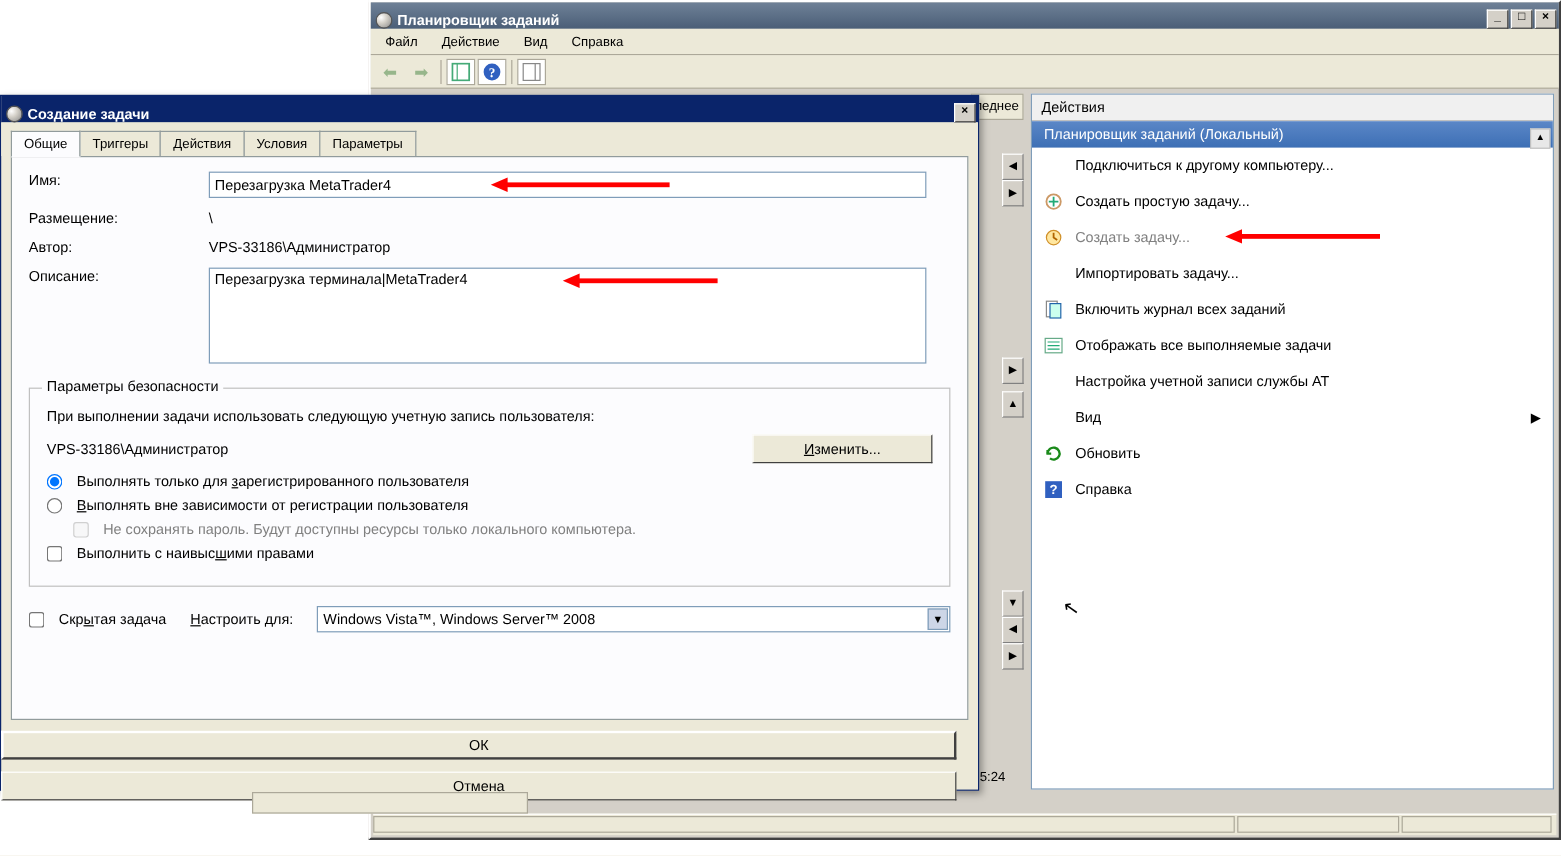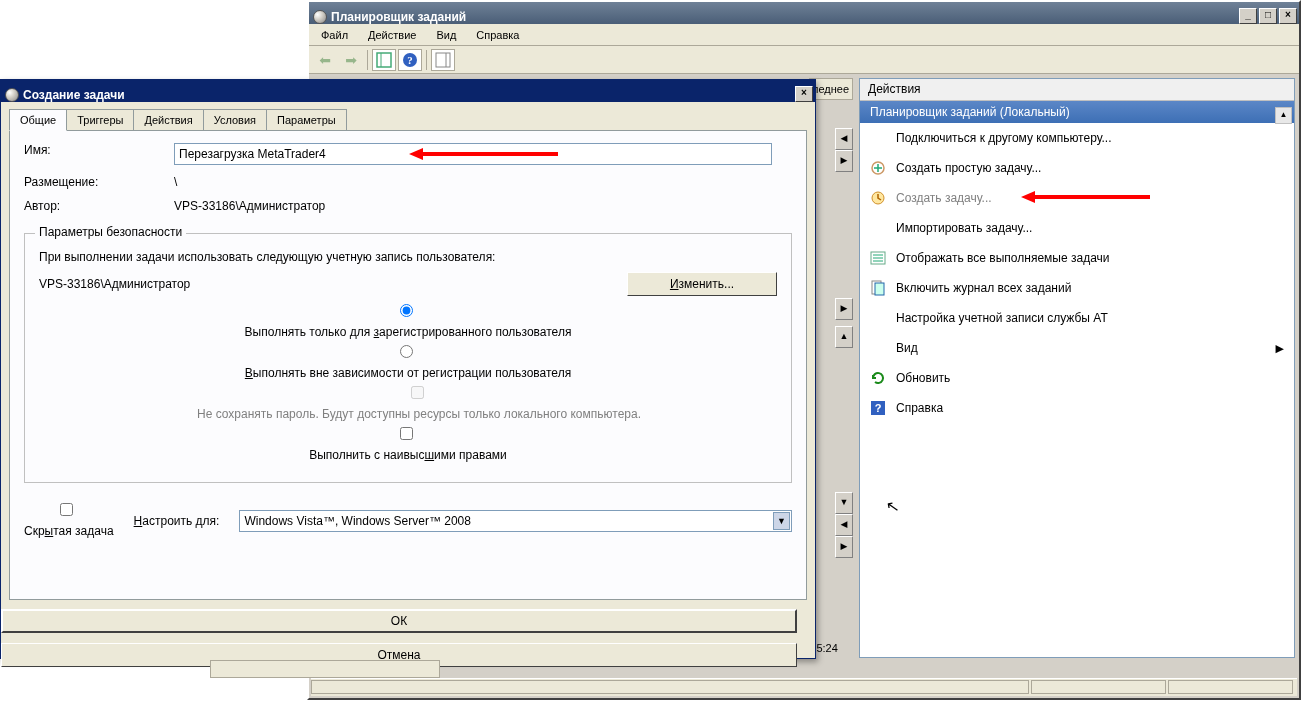--- a/index.html
+++ b/index.html
@@ -214,21 +214,21 @@
     position:relative;
     margin-top:20px;
     padding:16px 14px 14px 14px;
   }
   .groupbox .legend{
     position:absolute; top:-9px; left:10px;
     background:#fcfcfe; padding:0 4px; font-size:12px;
   }
   .radio-row, .check-row {
     display:flex; align-items:center; gap:8px;
-    margin:6px 0; font-size:12px;flex-direction:column;
+    margin:6px 0; font-size:12px;
   }
   .radio-row input[type=radio], .check-row input[type=checkbox]{
     margin:0 4px 0 0;
   }
   .check-row.disabled, .radio-row.disabled { color:#808080; }
   .btn {
     height:24px;
     min-width:90px;
     padding:0 18px;
     background:#ece9d8;
@@ -362,37 +362,37 @@
       </div>
 
       <div class="action-item">
         <span class="aicon"></span>
         <span>Импортировать задачу...</span>
       </div>
 
       <div class="action-item">
         <span class="aicon">
           <svg class="icon16" viewBox="0 0 16 16">
+              <rect x="2" y="1" width="9" height="13" fill="#fff" stroke="#888"></rect>
+              <rect x="5" y="3" width="9" height="12" fill="#cfe" stroke="#26a"></rect>
+            </svg>
+        </span>
+        <span>Включить журнал всех заданий</span>
+      </div>
+
+      <div class="action-item">
+        <span class="aicon">
+          <svg class="icon16" viewBox="0 0 16 16">
               <rect x="1" y="2" width="14" height="12" fill="#fff" stroke="#6a8"></rect>
               <line x1="3" y1="5" x2="13" y2="5" stroke="#2a7"></line>
               <line x1="3" y1="8" x2="13" y2="8" stroke="#2a7"></line>
               <line x1="3" y1="11" x2="13" y2="11" stroke="#2a7"></line>
             </svg>
         </span>
         <span>Отображать все выполняемые задачи</span>
-      </div>
-
-      <div class="action-item">
-        <span class="aicon">
-          <svg class="icon16" viewBox="0 0 16 16">
-              <rect x="2" y="1" width="9" height="13" fill="#fff" stroke="#888"></rect>
-              <rect x="5" y="3" width="9" height="12" fill="#cfe" stroke="#26a"></rect>
-            </svg>
-        </span>
-        <span>Включить журнал всех заданий</span>
       </div>
 
       <div class="action-item">
         <span class="aicon"></span>
         <span>Настройка учетной записи службы AT</span>
       </div>
 
       <div class="action-item">
         <span class="aicon"></span>
         <span>Вид</span>
@@ -457,20 +457,25 @@
     <div class="form-row">
       <span class="lbl">Размещение:</span>
       <span class="val">\</span>
     </div>
 
     <div class="form-row">
       <span class="lbl">Автор:</span>
       <span class="val">VPS-33186\Администратор</span>
     </div>
 
+    <div class="form-row" style="align-items:flex-start; position:relative;">
+      <span class="lbl">Описание:</span>
+      <textarea class="txt-area" style="width: 598px; height: 80px;">Перезагрузка терминала|MetaTrader4</textarea>
+      <div class="red-arrow-h" style="left:454px; top:9px; width:120px;"></div>
+    </div>
 
     <div class="groupbox">
       <span class="legend">Параметры безопасности</span>
 
       <div style="font-size:12px;">При выполнении задачи использовать следующую учетную запись пользователя:</div>
 
       <div style="display:flex;align-items:center;justify-content:space-between;margin:8px 0;">
         <span style="font-size:12px;">VPS-33186\Администратор</span>
         <button class="btn" style="min-width:150px;">
           <span class="underline">И</span><span>зменить...</span>

